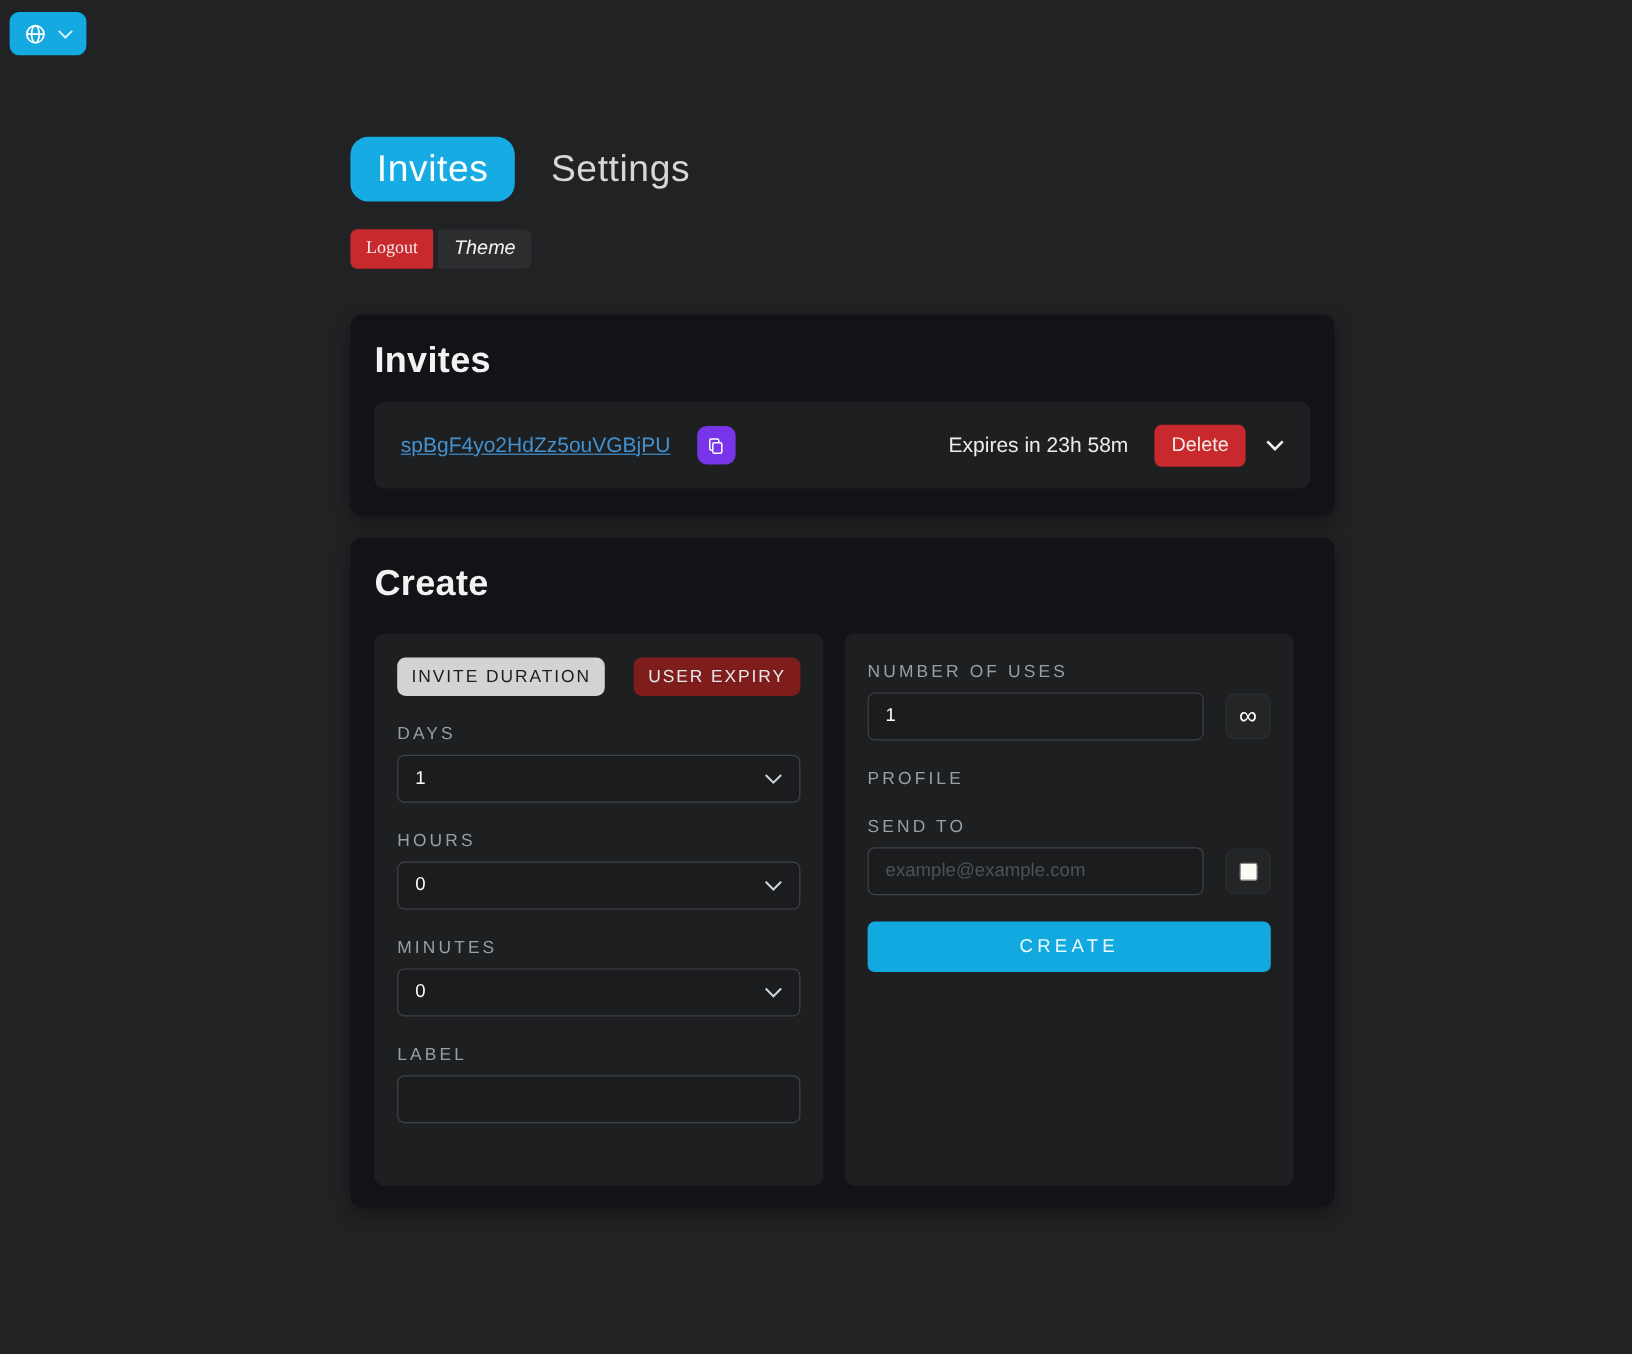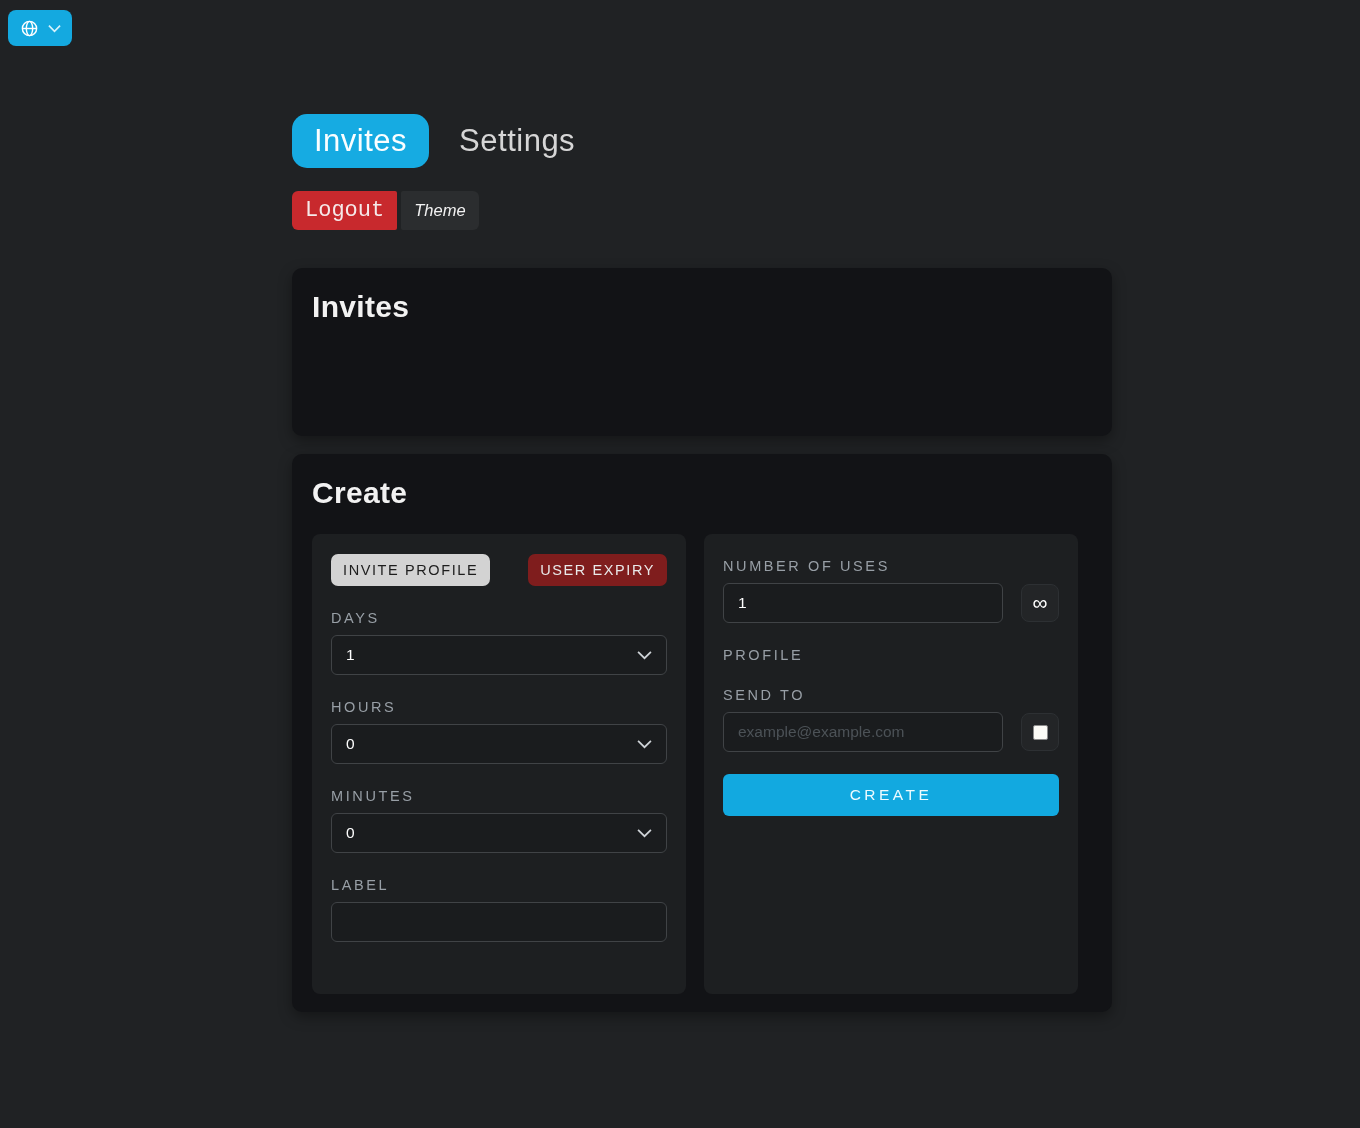--- a/index.html
+++ b/index.html
@@ -32,22 +32,22 @@
   }
   .tab.active {
     background: #16abe2; color: #fbfeff;
     padding: 9px 22px; border-radius: 15px;
   }
 
   
   .session-row { margin-top: 23px; display: flex; gap: 4px; }
   .btn-logout {
     background: #c8292d; color: #f6e9e9; border: none; cursor: pointer;
-    font-size: 22px; padding: 7px 13px; border-radius: 6px 2px 2px 6px;
-    font-family: Liberation Mono, monospace;
+    font-size: 15px; padding: 7px 13px; border-radius: 6px 2px 2px 6px;
+    font-family: Liberation Serif, serif;
   }
   .btn-theme {
     background: #2b2d2f; color: #f2f2f2; border: none; cursor: pointer;
     font-size: 16.5px; padding: 7px 13px; border-radius: 2px 6px 6px 2px;
     font-family: inherit;
     font-style: italic;
   }
 
   
   .card {
@@ -173,30 +173,54 @@
   </div>
 
   <div class="session-row">
     <button class="btn-logout">Logout</button>
     <button class="btn-theme">Theme</button>
   </div>
 
   <div class="card card-invites">
     <div class="card-title">Invites</div>
 
+    <div class="invite-row">
+      <a class="invite-code">spBgF4yo2HdZz5ouVGBjPU</a>
+
+      <button class="copy-btn">
+        <span>
+          <svg width="15" height="15" viewBox="0 0 24 24" fill="none" stroke="#ffffff" stroke-width="2">
+            <rect x="8" y="8" width="12" height="14" rx="2"></rect>
+            <path d="M16 8V5a2 2 0 0 0-2-2H6a2 2 0 0 0-2 2v11a2 2 0 0 0 2 2h2"></path>
+          </svg>
+        </span>
+      </button>
+
+      <span class="expires">Expires in 23h 58m</span>
+
+      <button class="btn-delete">Delete</button>
+
+      <button class="row-chevron">
+        <span>
+          <svg width="15" height="10" viewBox="0 0 14 9" fill="none" stroke="#f0f0f0" stroke-width="2">
+            <polyline points="1,1.5 7,7.5 13,1.5"></polyline>
+          </svg>
+        </span>
+      </button>
+    </div>
   </div>
 
   <div class="card card-create">
     <div class="card-title">Create</div>
 
     <div class="panels">
 
       <div class="panel">
         <div class="seg-tabs">
-          <button class="seg active">INVITE PROFILE</button>
+          <button class="seg active">INVITE DURATION</button>
           <button class="seg inactive">USER EXPIRY</button>
         </div>
 
         <div class="field-label">DAYS</div>
         <div class="select">
           <span>1</span>
           <span>
             <svg width="15" height="10" viewBox="0 0 14 9" fill="none" stroke="#cfd4d8" stroke-width="1.6">
                 <polyline points="1,1.5 7,7.5 13,1.5"></polyline>
               </svg>

